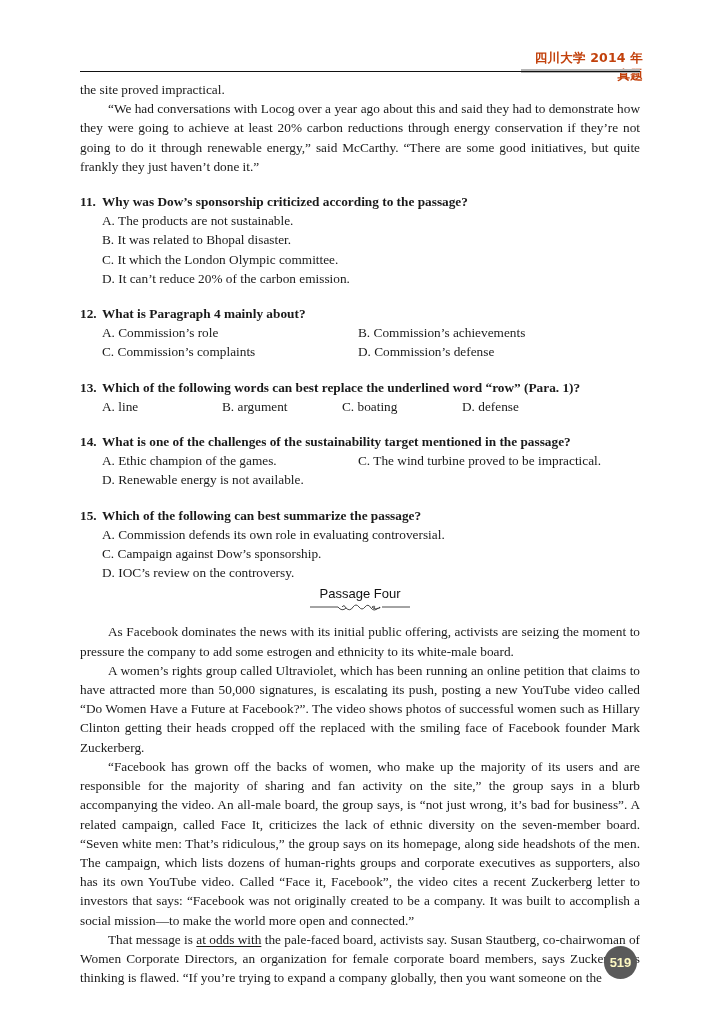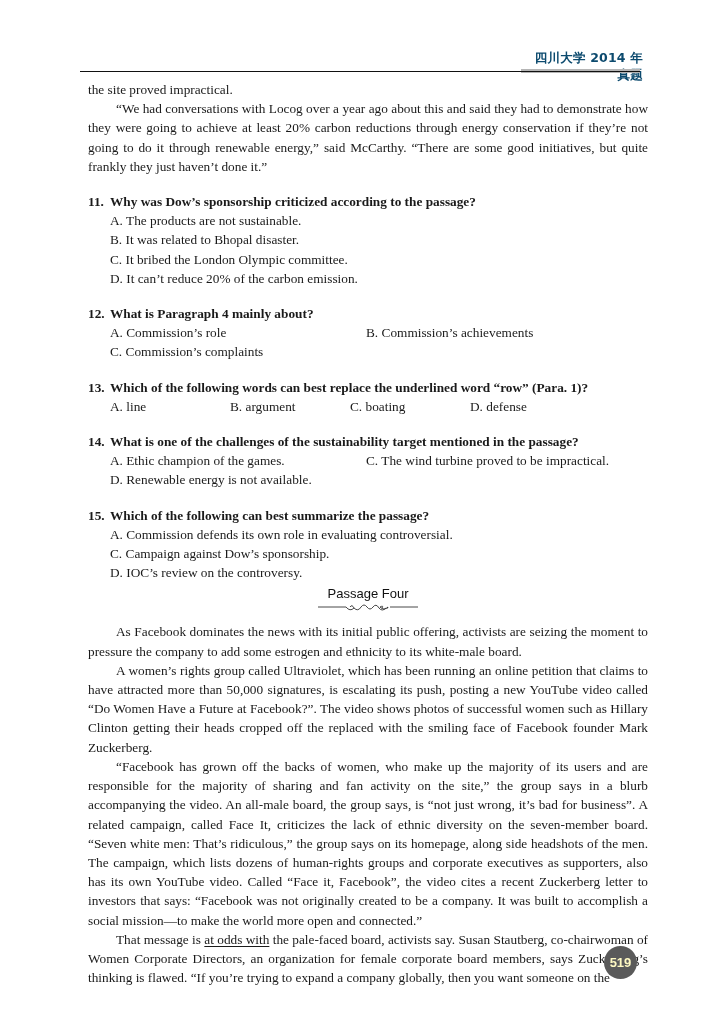--- a/index.html
+++ b/index.html
@@ -1,24 +1,24 @@
 <!DOCTYPE html>
 <html><head>
 <meta charset="utf-8">
 <style>
   html, body { margin: 0; padding: 0; background: #ffffff; }
   body { width: 718px; height: 1009px; position: relative; overflow: hidden;
          font-family: "Liberation Serif", "DejaVu Serif", serif; color: #1a1a1a; }
   .header { position: absolute; top: 0; left: 0; width: 718px; height: 80px; }
   .header-title { position: absolute; top: 50px; left: 523px; width: 120px;
                   font-family: "DejaVu Sans", "Liberation Sans", sans-serif; font-weight: bold;
-                  font-size: 12.5px; text-align: right; letter-spacing: 0.2px; color: #0c4a6e; }
+                  font-size: 12.5px; text-align: right; letter-spacing: 0.2px; color: #c2410c; }
   .header-rule { position: absolute; top: 71px; left: 80px; width: 560px; height: 1px; background: #111; }
   .header-bar { position: absolute; top: 69px; left: 521px; width: 119px; height: 4px; background: #b5b5b5; }
-  .content { position: absolute; top: 80px; left: 88px; width: 560px; font-size: 13.3px; line-height: 19.2px; }
+  .content { position: absolute; top: 80px; left: 80px; width: 560px; font-size: 13.3px; line-height: 19.2px; }
   p { margin: 0; text-align: justify; }
   p.indent { text-indent: 28px; }
   .q { font-weight: bold; margin-top: 16px; }
   .q .num { display: inline-block; width: 22px; }
   .opt { padding-left: 22px; }
   .opts2 { display: grid; grid-template-columns: 256px 1fr; padding-left: 22px; font-family: Liberation Serif, serif; }
   .opts4 { display: grid; grid-template-columns: 120px 120px 120px 1fr; padding-left: 22px; }
   .passage-title { text-align: center; margin: 4px 0 0 0; font-family: "Liberation Sans", "DejaVu Sans", sans-serif;
                    font-size: 13px; line-height: 16px; color: #111; }
   .ornament { display: block; margin: 0 auto 8px auto; }
@@ -37,30 +37,31 @@
 </div>
 
 <div class="content">
   <p>the site proved impractical.</p>
   <p class="indent" style="margin-bottom:16px;">“We had conversations with Locog over a year ago about this and said they had to demonstrate how they were going to achieve at least 20% carbon reductions through energy conservation if they’re not going to do it through renewable energy,” said McCarthy. “There are some good initiatives, but quite frankly they just haven’t done it.”</p>
 
   <div>
     <p class="q"><span class="num">11.</span><span>Why was Dow’s sponsorship criticized according to the passage?</span></p>
     <div class="opt">A. The products are not sustainable.</div>
     <div class="opt">B. It was related to Bhopal disaster.</div>
-    <div class="opt">C. It bribed the London Olympic committee.</div>
+    <div class="opt">C. It which the London Olympic committee.</div>
     <div class="opt">D. It can’t reduce 20% of the carbon emission.</div>
   </div>
 
   <div>
     <p class="q"><span class="num">12.</span><span>What is Paragraph 4 mainly about?</span></p>
     <div class="opts2">
       <div>A. Commission’s role</div>
       <div>B. Commission’s achievements</div>
       <div>C. Commission’s complaints</div>
+      <div>D. Commission’s defense</div>
     </div>
   </div>
 
   <div>
     <p class="q"><span class="num">13.</span><span>Which of the following words can best replace the underlined word “row” (Para. 1)?</span></p>
     <div class="opts4">
       <div>A. line</div>
       <div>B. argument</div>
       <div>C. boating</div>
       <div>D. defense</div>

